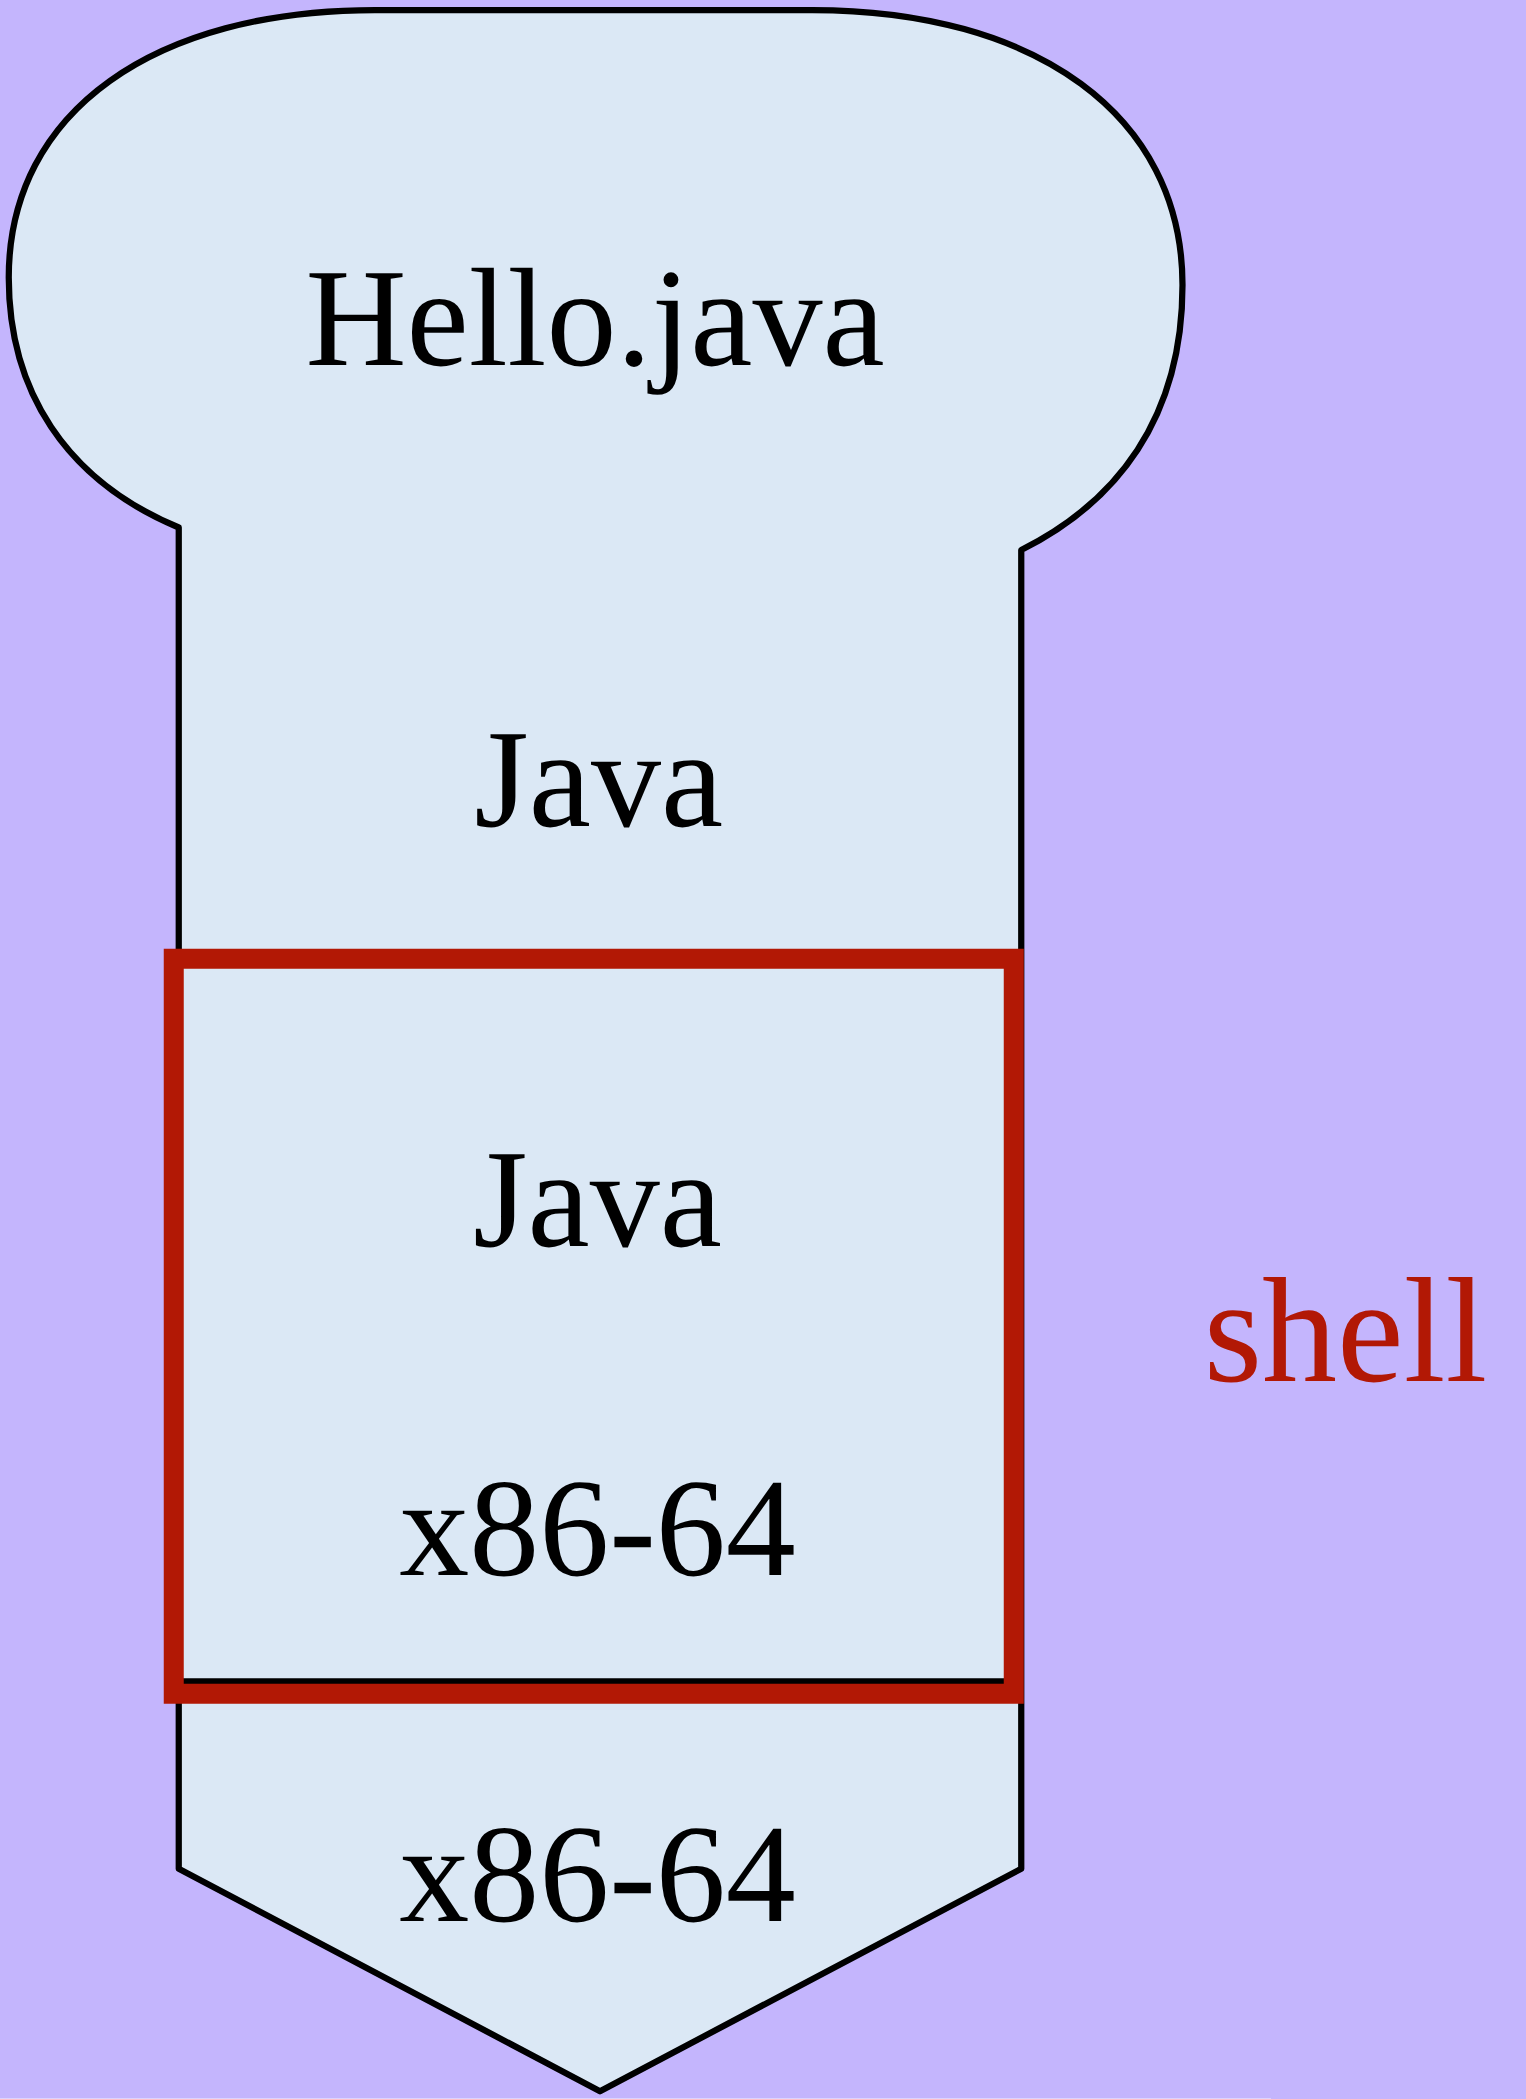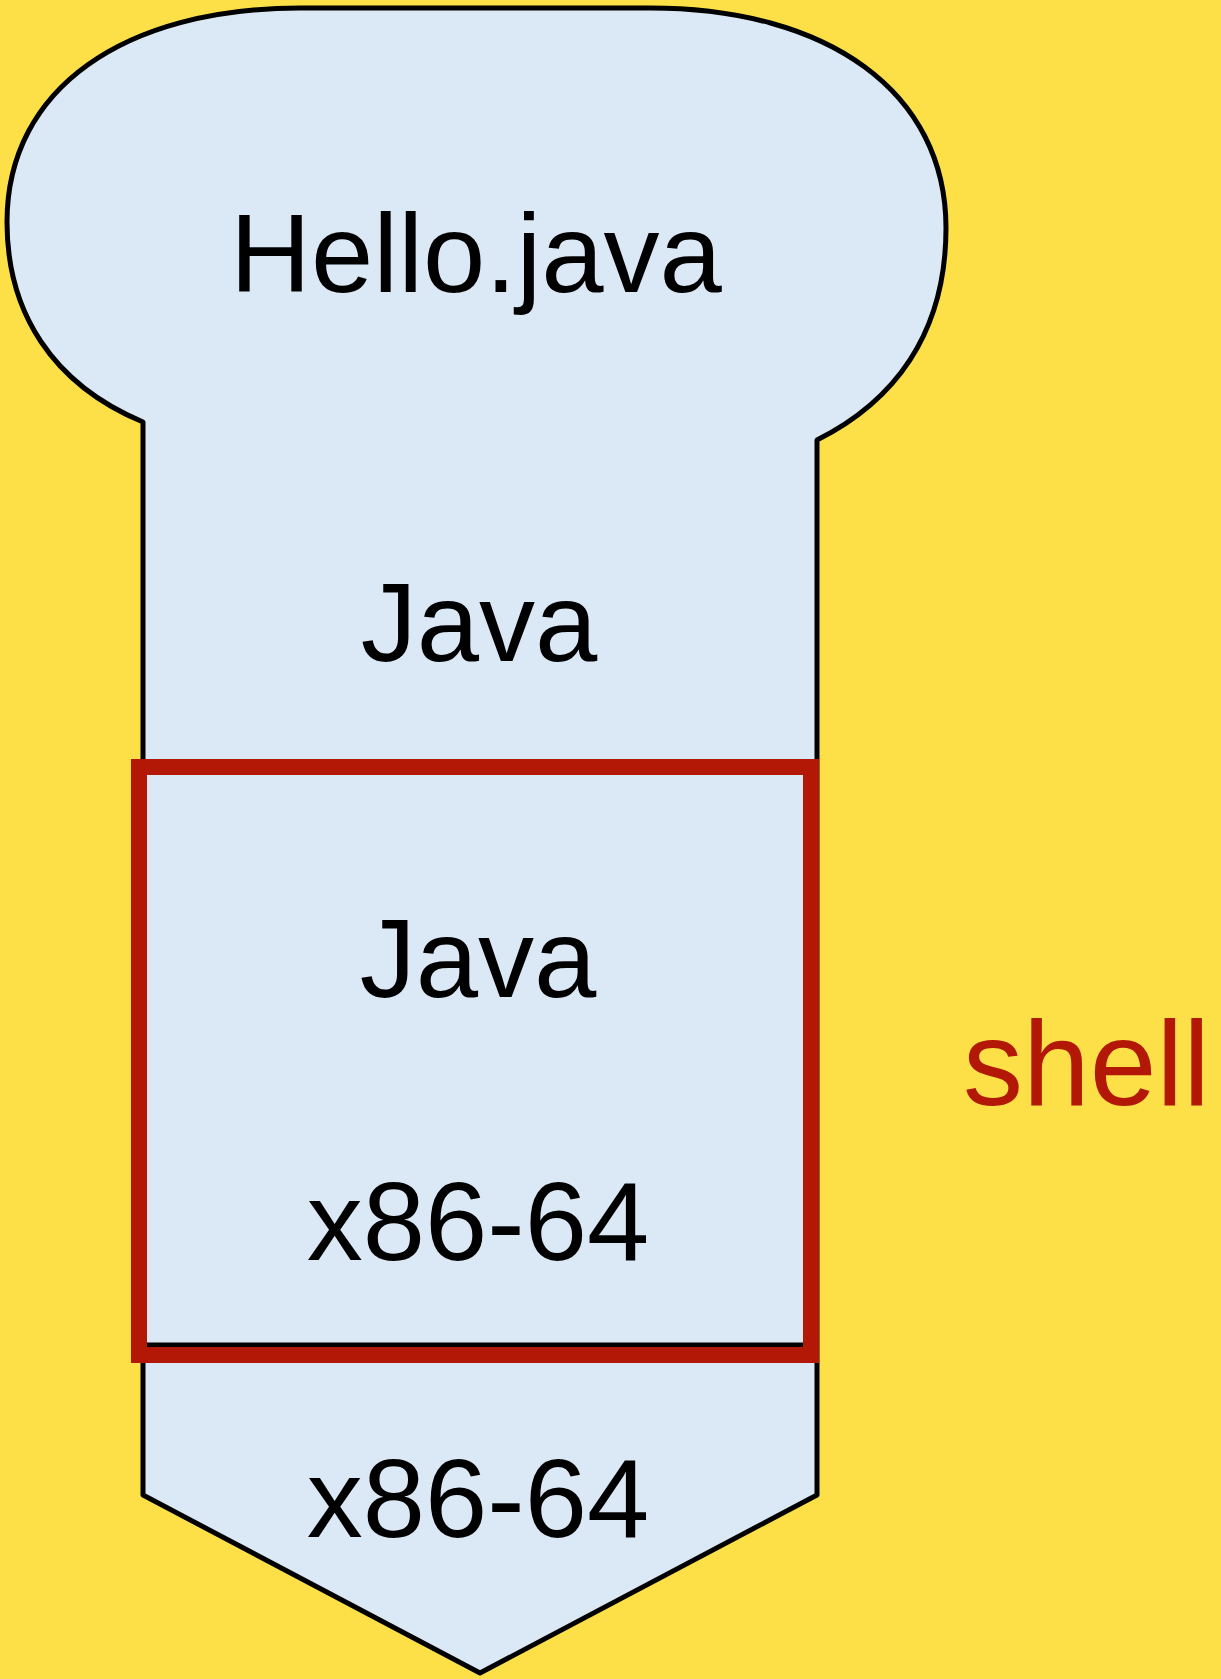--- a/index.html
+++ b/index.html
@@ -4,23 +4,23 @@
 <style>
   html, body {
     margin: 0;
     padding: 0;
     background: #ffffff;
   }
   .canvas {
     position: relative;
     width: 1221px;
     height: 1679px;
-    background: #fde047;
+    background: #c4b5fd;
     overflow: hidden;
-    font-family: Liberation Sans, sans-serif;
+    font-family: Liberation Serif, serif;
   }
   .canvas svg {
     display: block;
     width: 100%;
     height: 100%;
   }
   .shape-outline {
     stroke: #000000;
     stroke-width: 5;
     stroke-linejoin: round;

